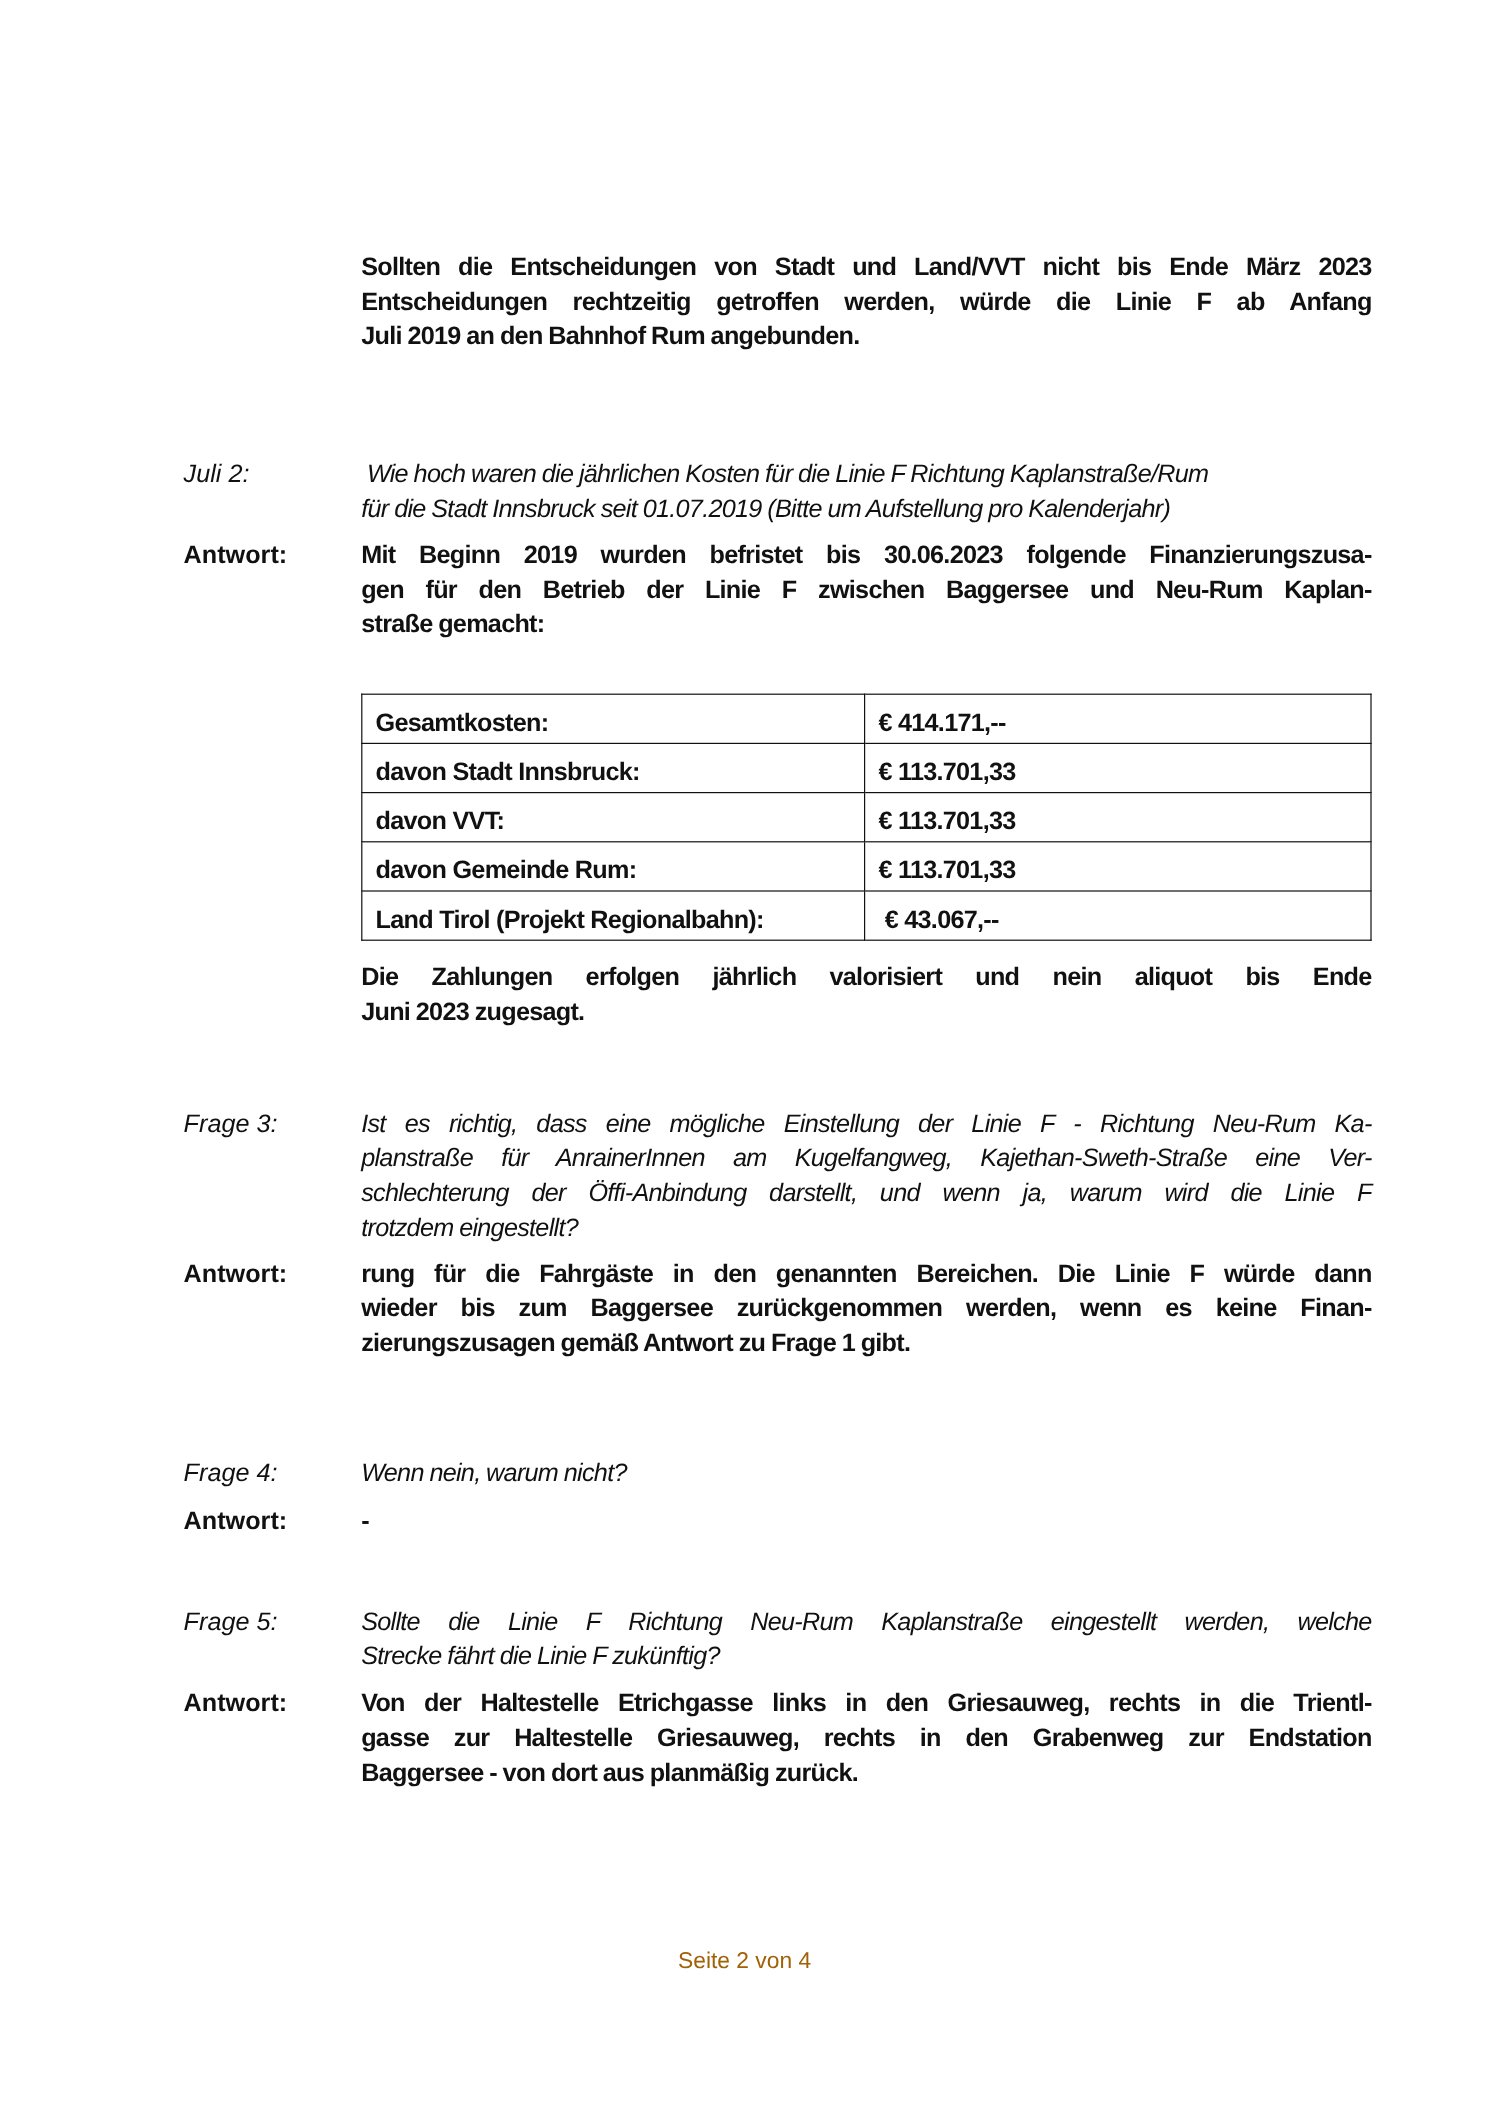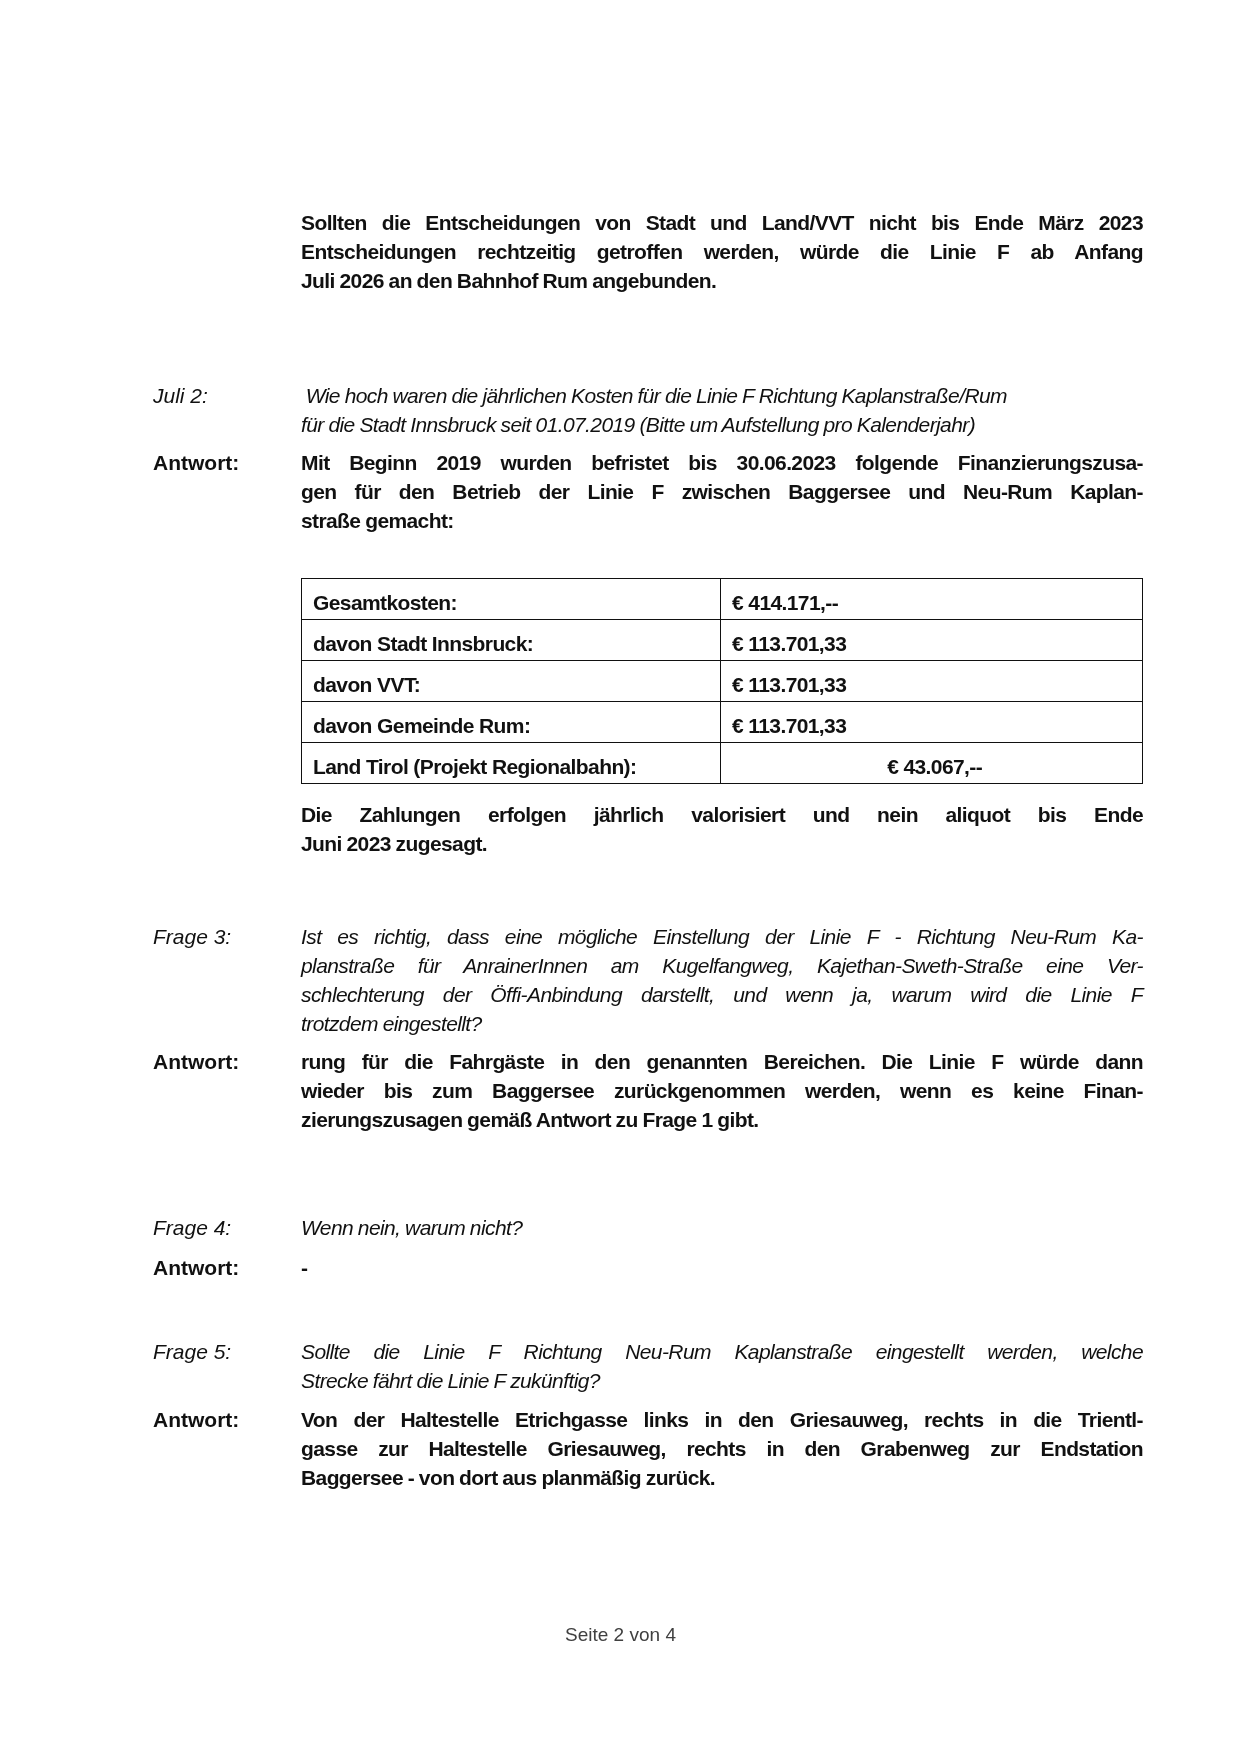--- a/index.html
+++ b/index.html
@@ -27,32 +27,32 @@
       border-collapse: collapse; font-size: 21px; font-weight: bold;
       letter-spacing: -0.6px;
     }
     table.cost td {
       border: 1.5px solid #111111; height: 41px; padding: 8px 10px 0 11px;
       vertical-align: middle; box-sizing: border-box;
     }
     table.cost td.k { width: 419px; }
     .footer {
       position: absolute; left: 0; top: 1624px; width: 1241px; text-align: center;
-      font-size: 19px; font-family: "Liberation Sans", sans-serif; color: #404040;
+      font-size: 19px; font-family: "Liberation Sans", sans-serif; color: #a16207;
     }
   </style>
 </head>
 <body>
 
 <div class="page">
 
   <div class="content a" style="top:208px;">
     <span class="line j">Sollten die Entscheidungen von Stadt und Land/VVT nicht bis Ende März 2023</span>
     <span class="line j">Entscheidungen rechtzeitig getroffen werden, würde die Linie F ab Anfang</span>
-    <span class="line">Juli 2026 an den Bahnhof Rum angebunden.</span>
+    <span class="line">Juli 2019 an den Bahnhof Rum angebunden.</span>
   </div>
 
   <div class="label q" style="top:381px;">Juli 2:</div>
   <div class="content q" style="top:381px;">
     <span class="line" style="white-space:pre;"> Wie hoch waren die jährlichen Kosten für die Linie F Richtung Kaplanstraße/Rum</span>
     <span class="line">für die Stadt Innsbruck seit 01.07.2019 (Bitte um Aufstellung pro Kalenderjahr)</span>
   </div>
 
   <div class="label a" style="top:448px;">Antwort:</div>
   <div class="content a" style="top:448px;">
@@ -74,21 +74,21 @@
     <tr>
       <td class="k">davon VVT:</td>
       <td>€ 113.701,33</td>
     </tr>
     <tr>
       <td class="k">davon Gemeinde Rum:</td>
       <td>€ 113.701,33</td>
     </tr>
     <tr>
       <td class="k">Land Tirol (Projekt Regionalbahn):</td>
-      <td style="white-space:pre;text-align:center;"> € 43.067,--</td>
+      <td style="white-space:pre;"> € 43.067,--</td>
     </tr>
   </tbody>
     </table>
 
   <div class="content a" style="top:800px;">
     <span class="line j">Die Zahlungen erfolgen jährlich valorisiert und nein aliquot bis Ende</span>
     <span class="line">Juni 2023 zugesagt.</span>
   </div>
 
   <div class="label q" style="top:922px;">Frage 3:</div>

